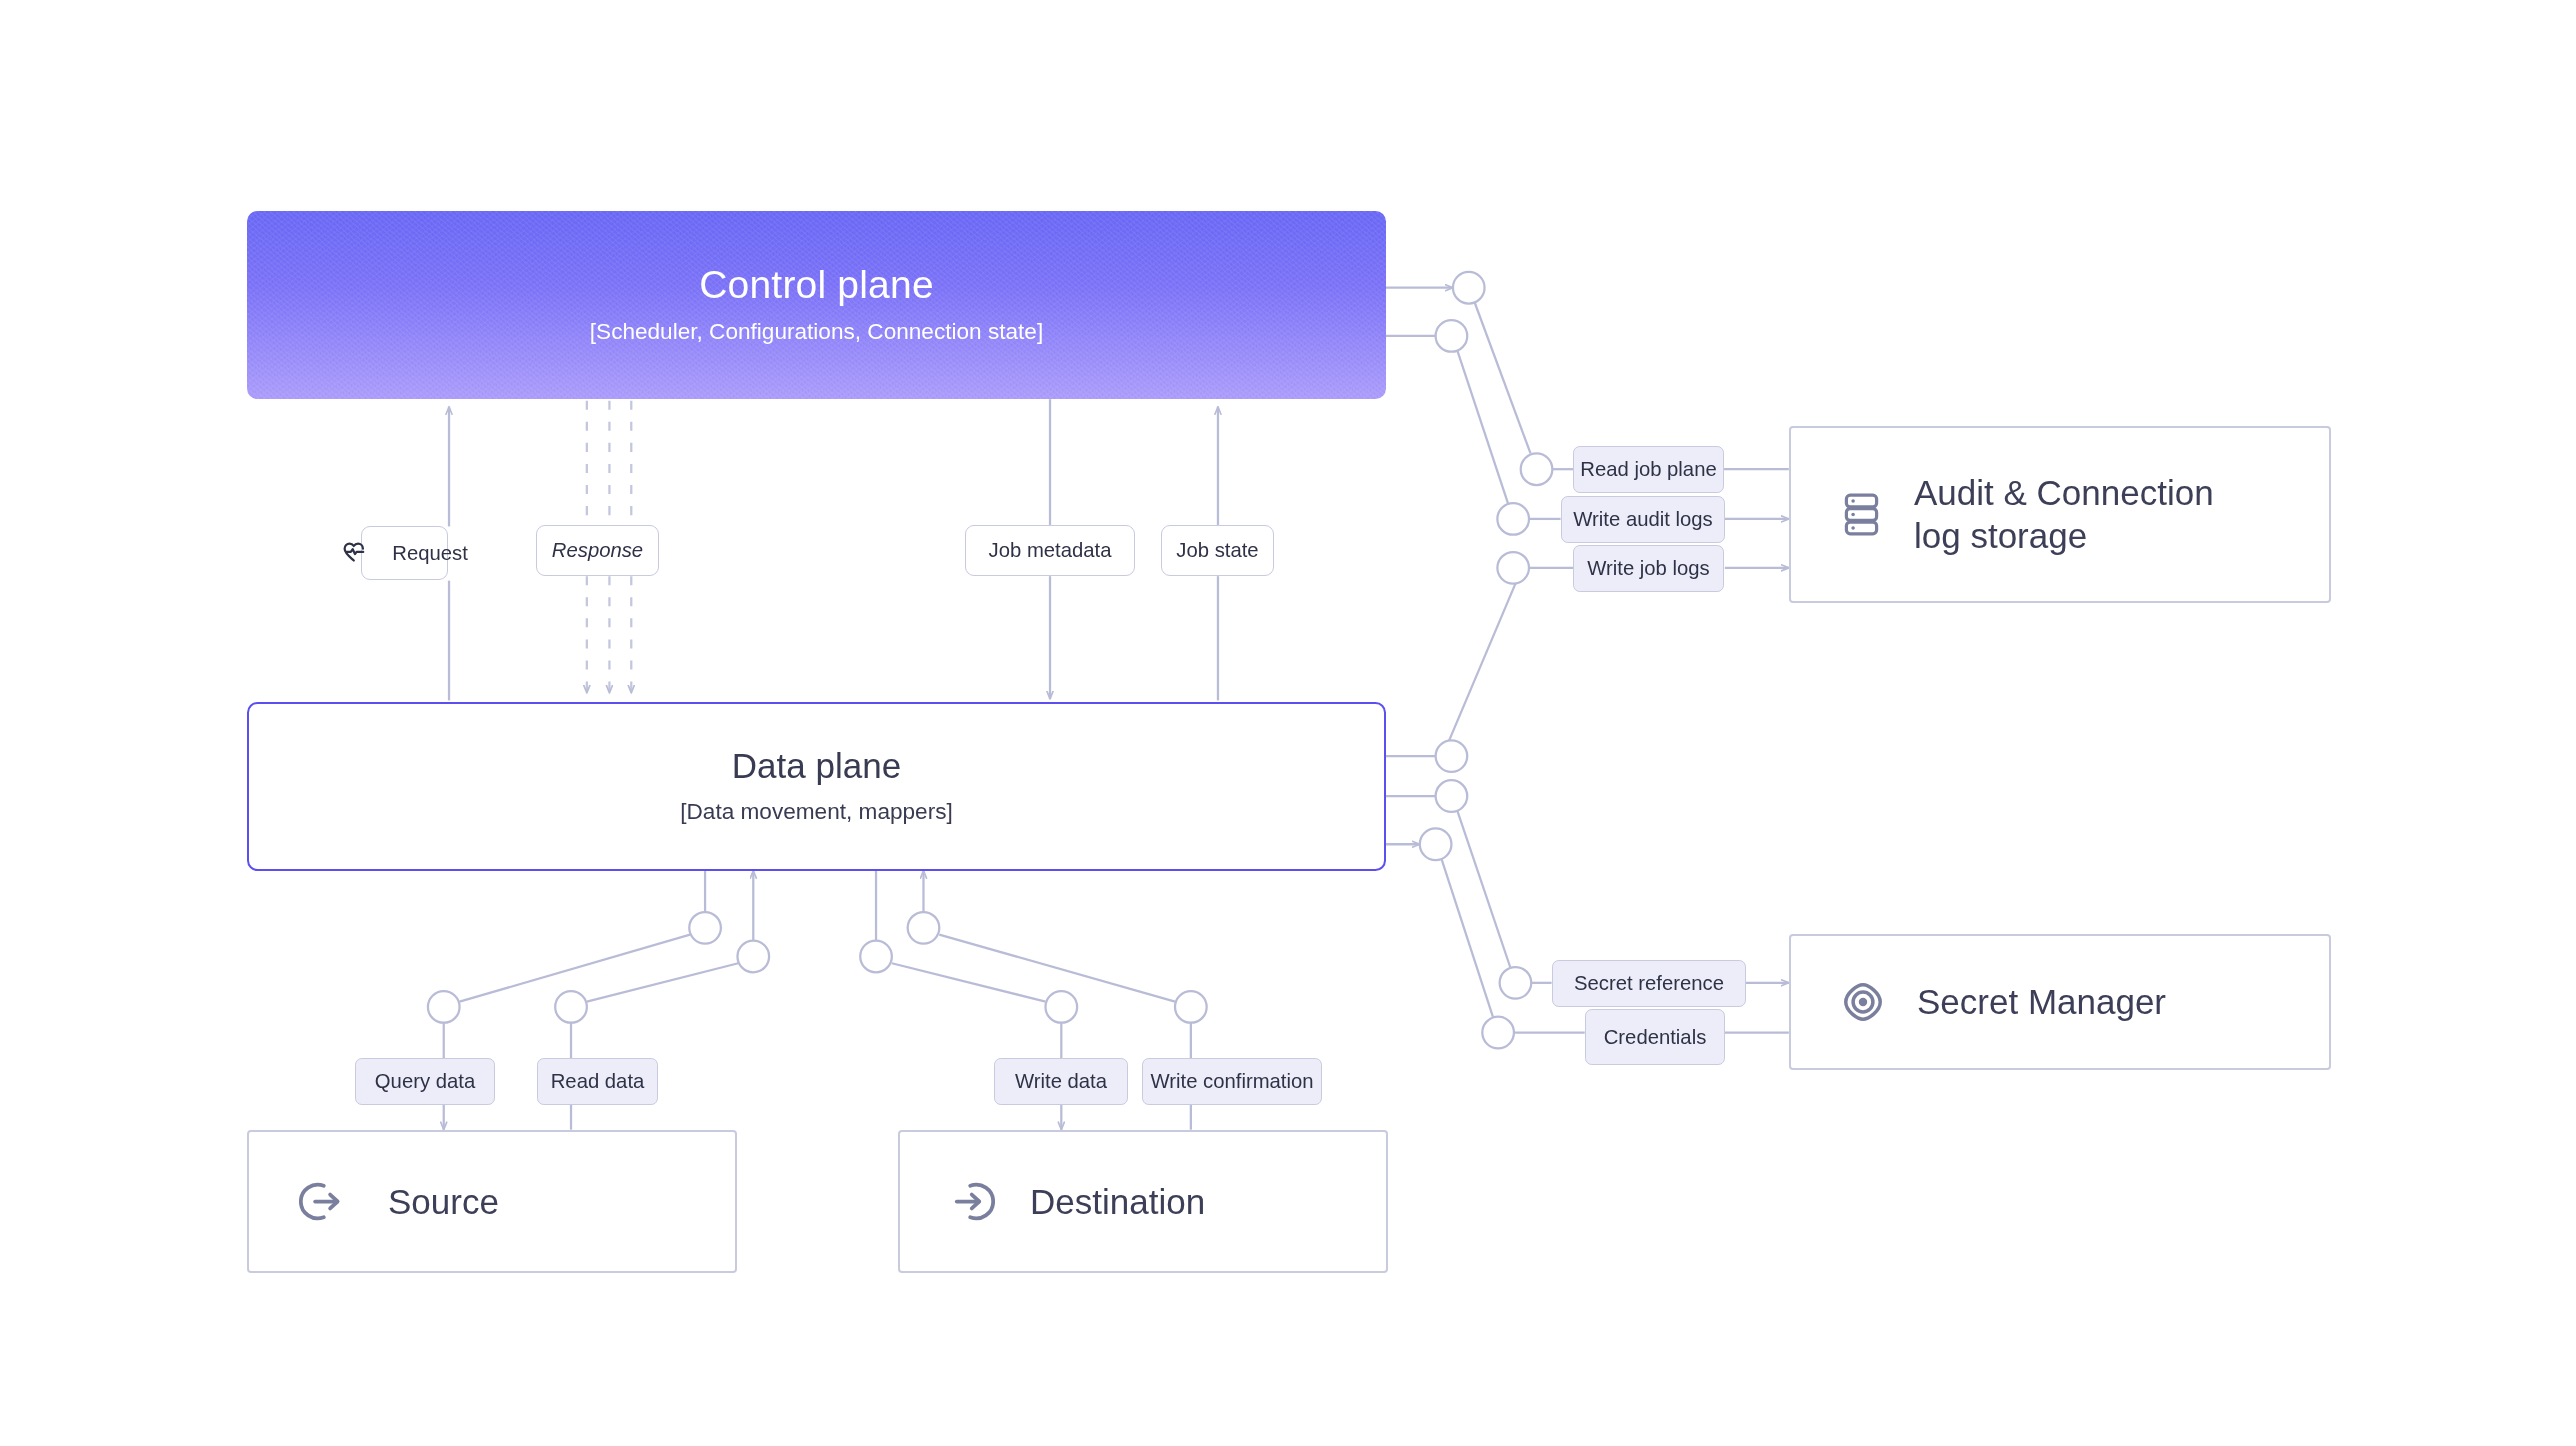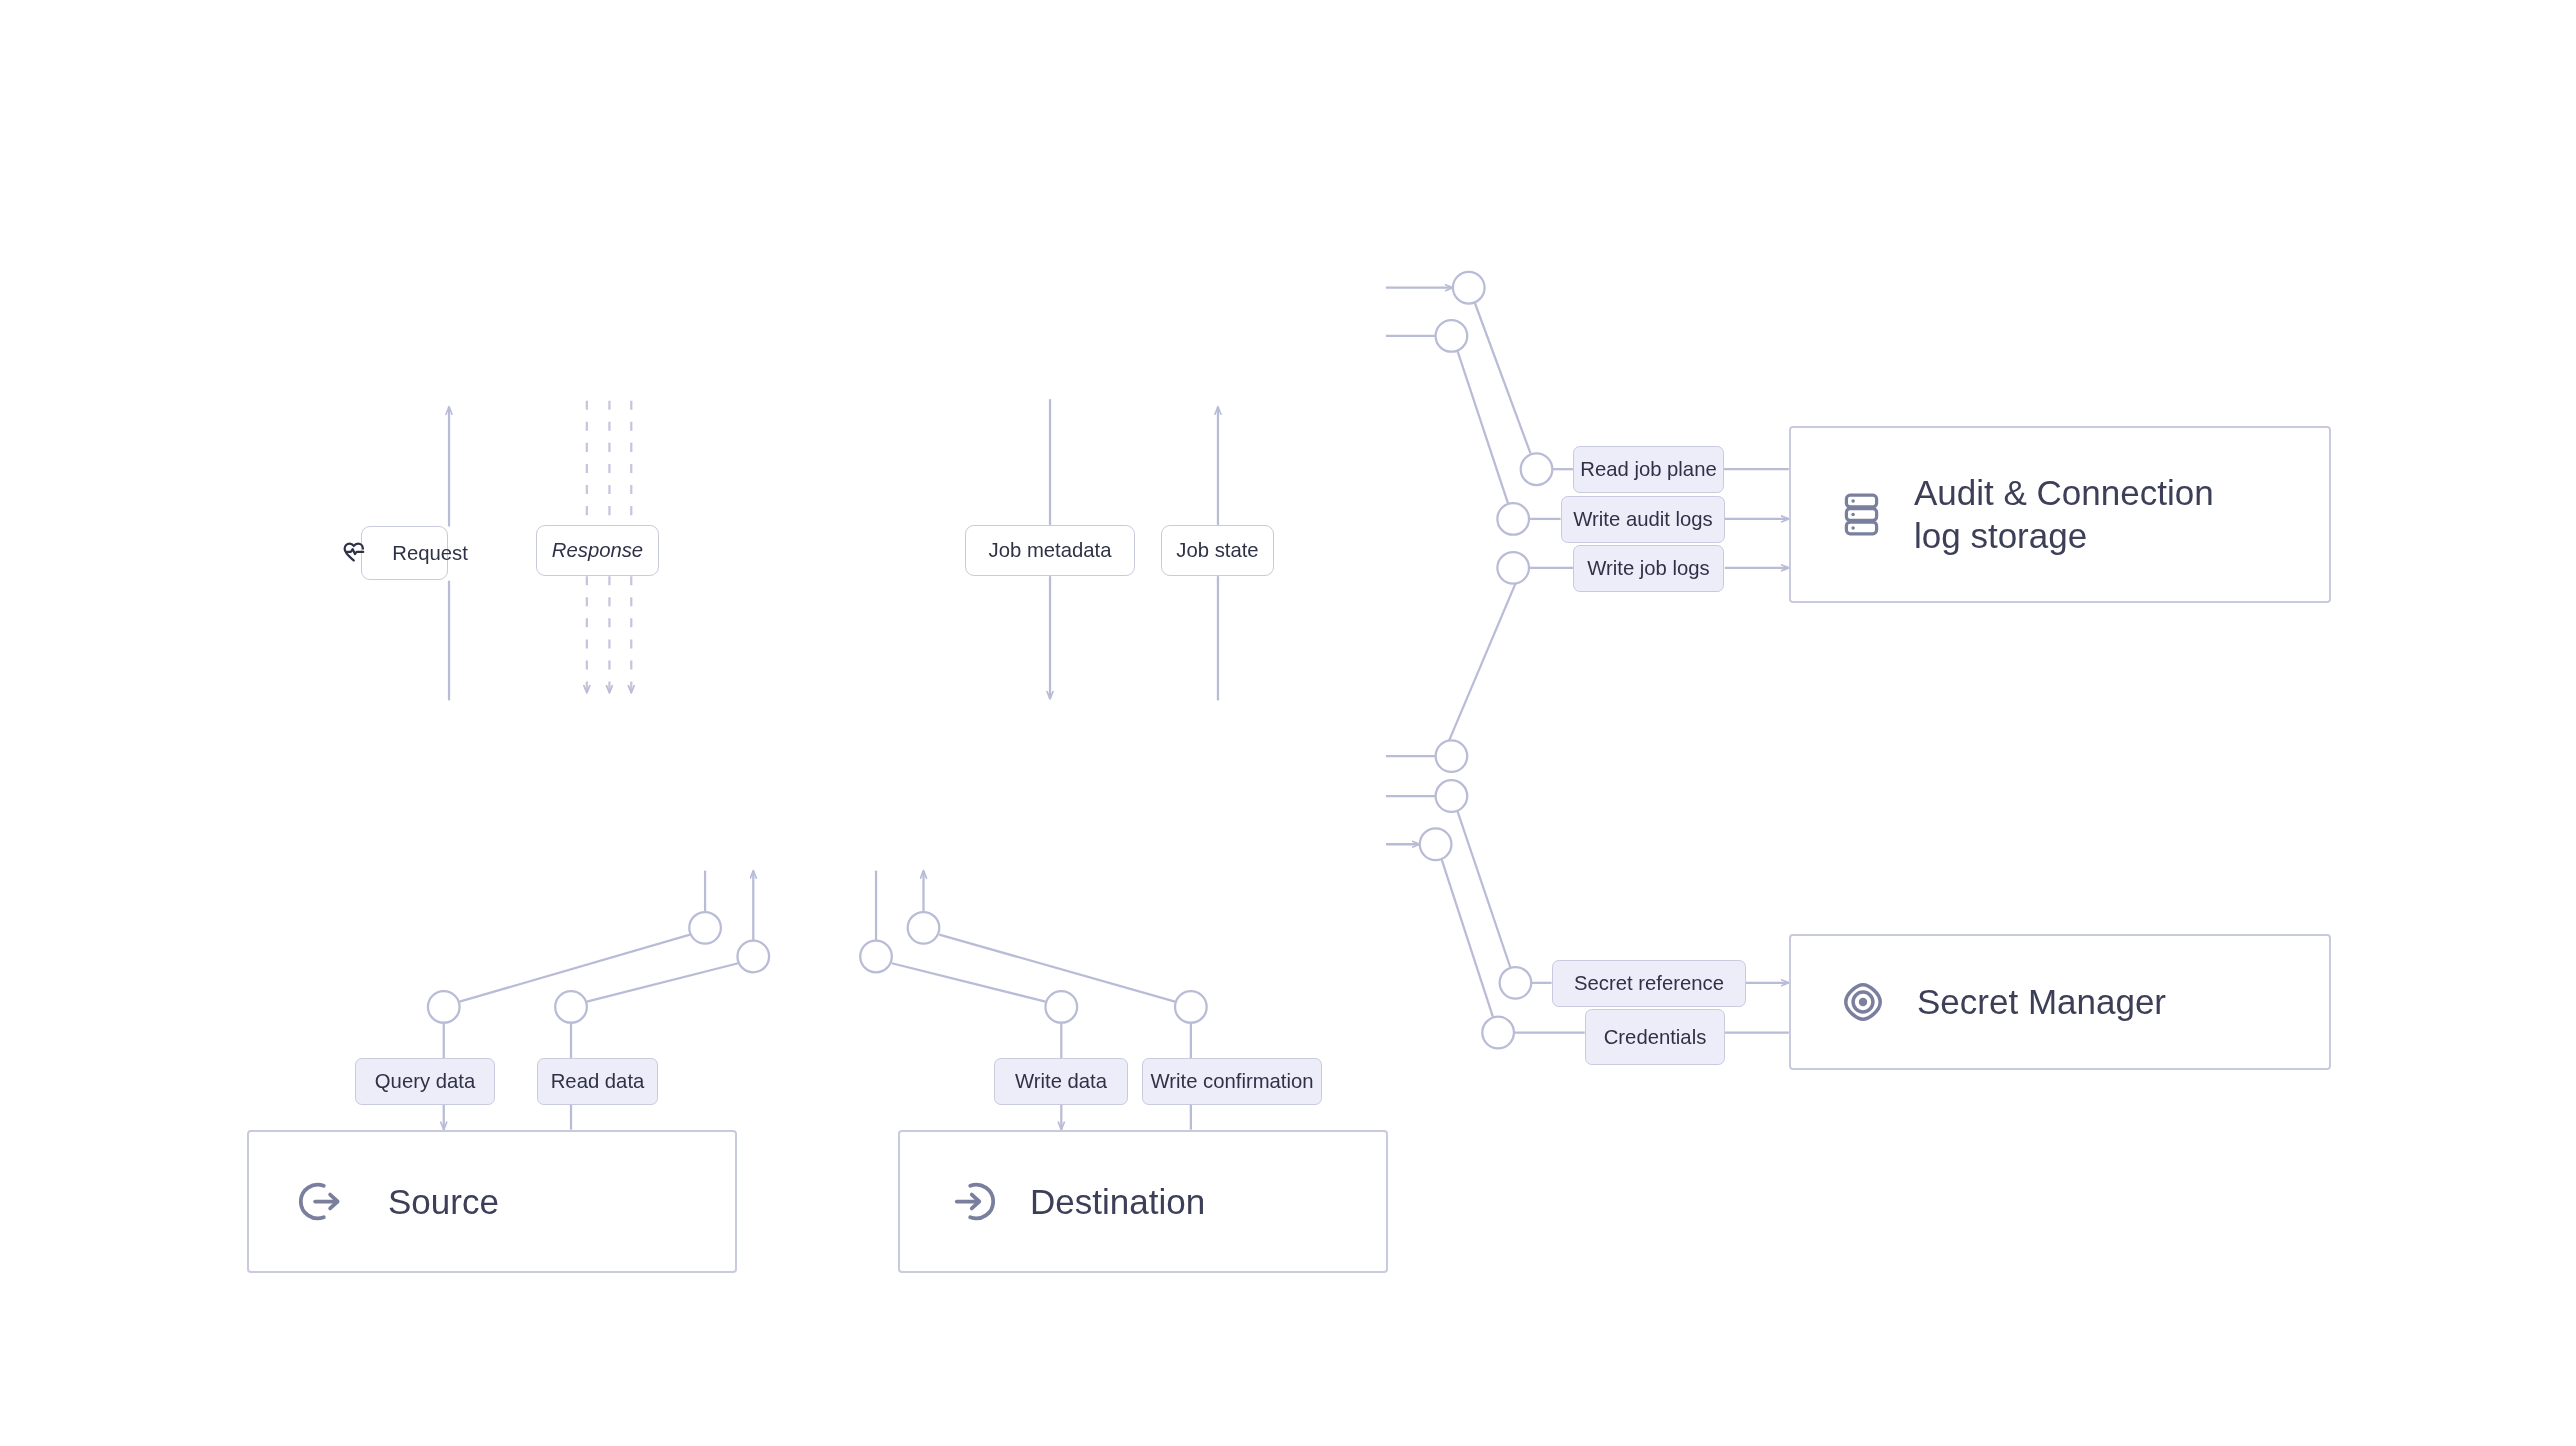--- a/index.html
+++ b/index.html
@@ -174,21 +174,30 @@
 
       <circle cx="1226" cy="1232" r="21" fill="#ffffff"></circle>
       <path d="M1226,1211 L1226,1156" marker-end="url(#ah)"></path>
       <path d="M1247,1241 L1560,1330"></path>
       <circle cx="1581" cy="1337" r="21" fill="#ffffff"></circle>
       <path d="M1581,1358 L1581,1405"></path>
       <path d="M1581,1467 L1581,1500"></path>
     </g>
   </svg>
 
-
+  <div class="node control-plane">
+    <div class="noise"></div>
+    <div class="cp-title">Control plane</div>
+    <div class="cp-sub">[Scheduler, Configurations, Connection state]</div>
+  </div>
+
+  <div class="node data-plane">
+    <div class="dp-title">Data plane</div>
+    <div class="dp-sub">[Data movement, mappers]</div>
+  </div>
 
   <div class="node card audit-card">
     <span>
       <svg class="icon-svg" width="41" height="47" viewBox="0 0 24 28" fill="none" stroke="#7a7f9e" stroke-width="1.9">
         <rect x="3" y="2.5" width="18" height="7" rx="2.2"></rect>
         <rect x="3" y="10.5" width="18" height="7" rx="2.2"></rect>
         <rect x="3" y="18.5" width="18" height="7" rx="2.2"></rect>
         <circle cx="7" cy="6" r="1.05" fill="#7a7f9e" stroke="none"></circle>
         <circle cx="7" cy="14" r="1.05" fill="#7a7f9e" stroke="none"></circle>
         <circle cx="7" cy="22" r="1.05" fill="#7a7f9e" stroke="none"></circle>

